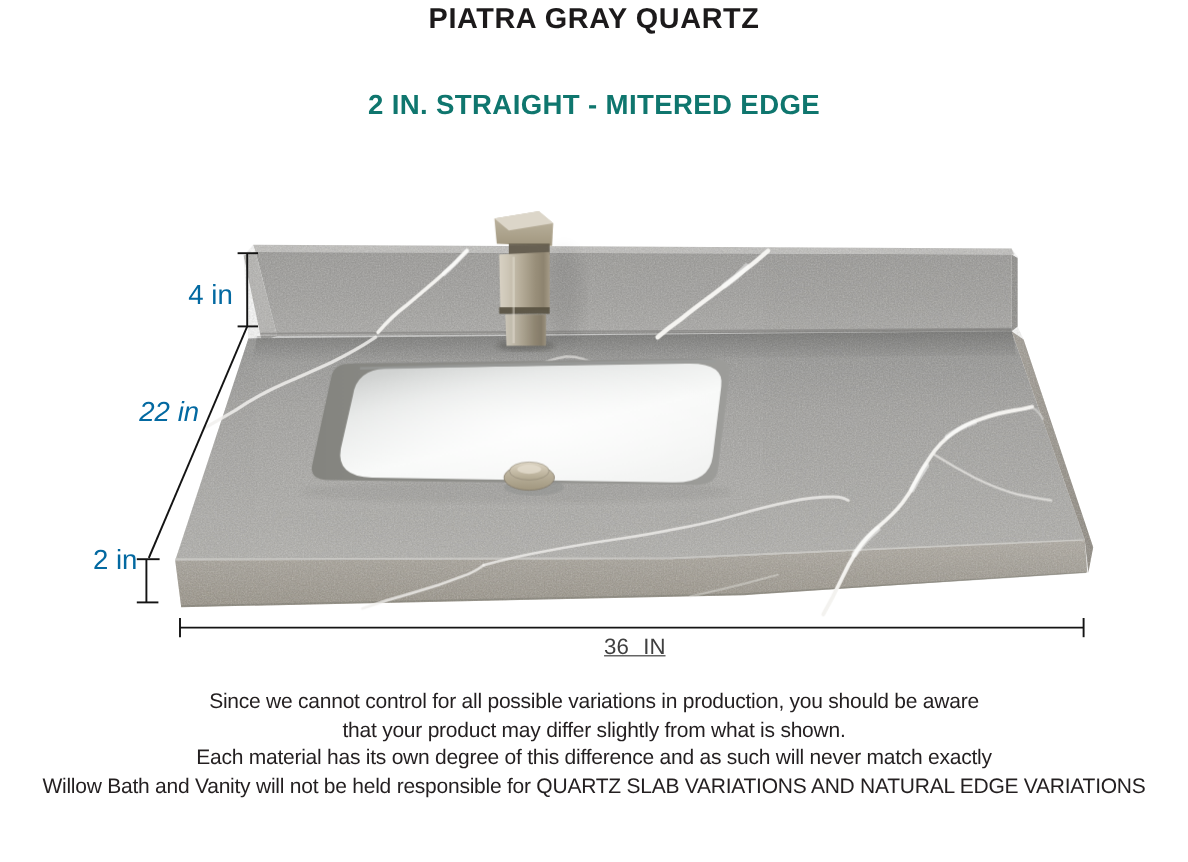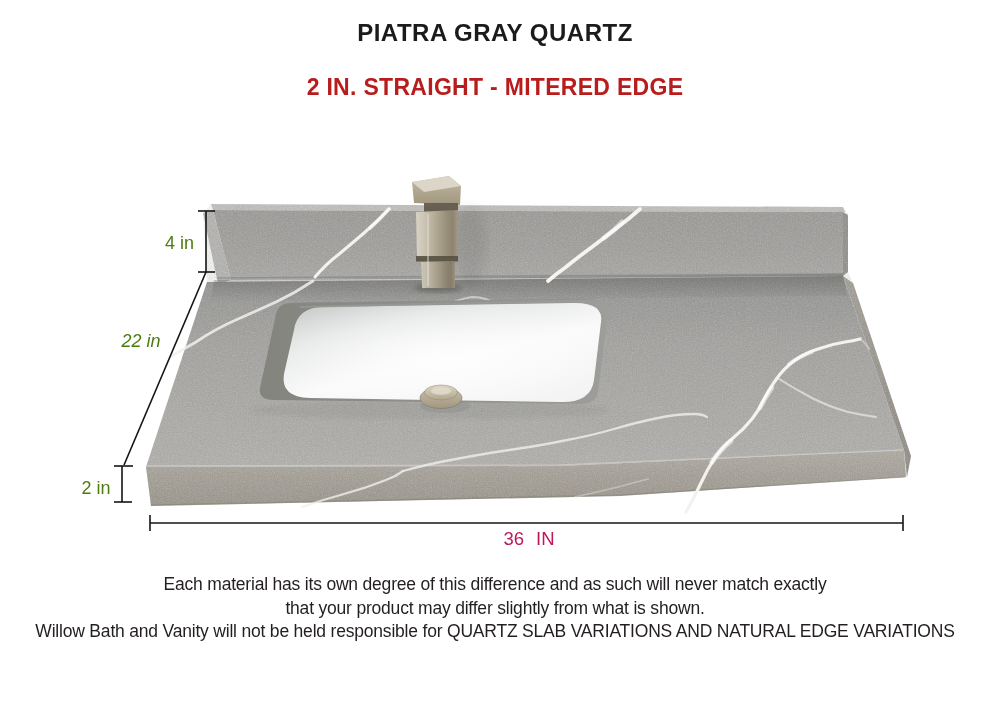--- a/index.html
+++ b/index.html
@@ -1,26 +1,26 @@
 <!DOCTYPE html>
 <html><head>
 <meta charset="utf-8">
 <style>
   html,body{margin:0;padding:0;background:#ffffff;}
   #page{position:relative;width:990px;height:718px;background:#ffffff;overflow:hidden;
         font-family:"Liberation Sans", sans-serif;color:#231f20;}
   .center-text{position:absolute;left:0;width:990px;text-align:center;}
-  #title{top:19px;font-size:24px;font-weight:600;letter-spacing:.5px;color:#1c1a1b;}
-  #subtitle{top:74px;font-size:23px;font-weight:600;letter-spacing:.3px;color:#b91c1c;}
+  #title{top:2px;font-size:24px;font-weight:600;letter-spacing:.5px;color:#1c1a1b;}
+  #subtitle{top:74px;font-size:23px;font-weight:600;letter-spacing:.3px;color:#0f766e;}
   svg{position:absolute;left:0;top:0;}
-  .dim-label{position:absolute;font-size:18px;line-height:1;color:#4d7c0f;font-weight:400;}
+  .dim-label{position:absolute;font-size:23px;line-height:1;color:#0369a1;font-weight:400;}
   #dim-4in{left:130px;top:234px;width:64px;text-align:right;}
   #dim-22in{left:103px;top:332px;width:76px;text-align:center;font-style:italic;}
-  #dim-2in{left:58px;top:479px;width:76px;text-align:center;}
-  #dim-36in{left:429px;top:530px;width:200px;text-align:center;word-spacing:7px;font-size:18.5px;color:#be185d;}
+  #dim-2in{left:58px;top:455px;width:76px;text-align:center;}
+  #dim-36in{left:429px;top:530px;width:200px;text-align:center;word-spacing:7px;font-size:18.5px;color:#404040;text-decoration:underline;}
   #disclaimer{top:573px;font-size:17.5px;line-height:23.6px;letter-spacing:-.2px;color:#231f20;}
   #disclaimer div{white-space:nowrap;}
 </style>
 </head>
 <body>
 
 <div id="page">
 
   <svg width="990" height="718" viewBox="0 0 990 718" aria-hidden="true">
     <defs>
@@ -219,17 +219,18 @@
 
   <div id="title" class="center-text">PIATRA GRAY QUARTZ</div>
   <div id="subtitle" class="center-text">2 IN. STRAIGHT - MITERED EDGE</div>
 
   <div id="dim-4in" class="dim-label">4 in</div>
   <div id="dim-22in" class="dim-label">22 in</div>
   <div id="dim-2in" class="dim-label">2 in</div>
   <div id="dim-36in" class="dim-label">36 IN</div>
 
   <div id="disclaimer" class="center-text">
+    <div>Since we cannot control for all possible variations in production, you should be aware</div>
+    <div>that your product may differ slightly from what is shown.</div>
     <div>Each material has its own degree of this difference and as such will never match exactly</div>
-    <div>that your product may differ slightly from what is shown.</div>
     <div>Willow Bath and Vanity will not be held responsible for QUARTZ SLAB VARIATIONS AND NATURAL EDGE VARIATIONS</div>
   </div>
 </div>
 
 </body></html>

